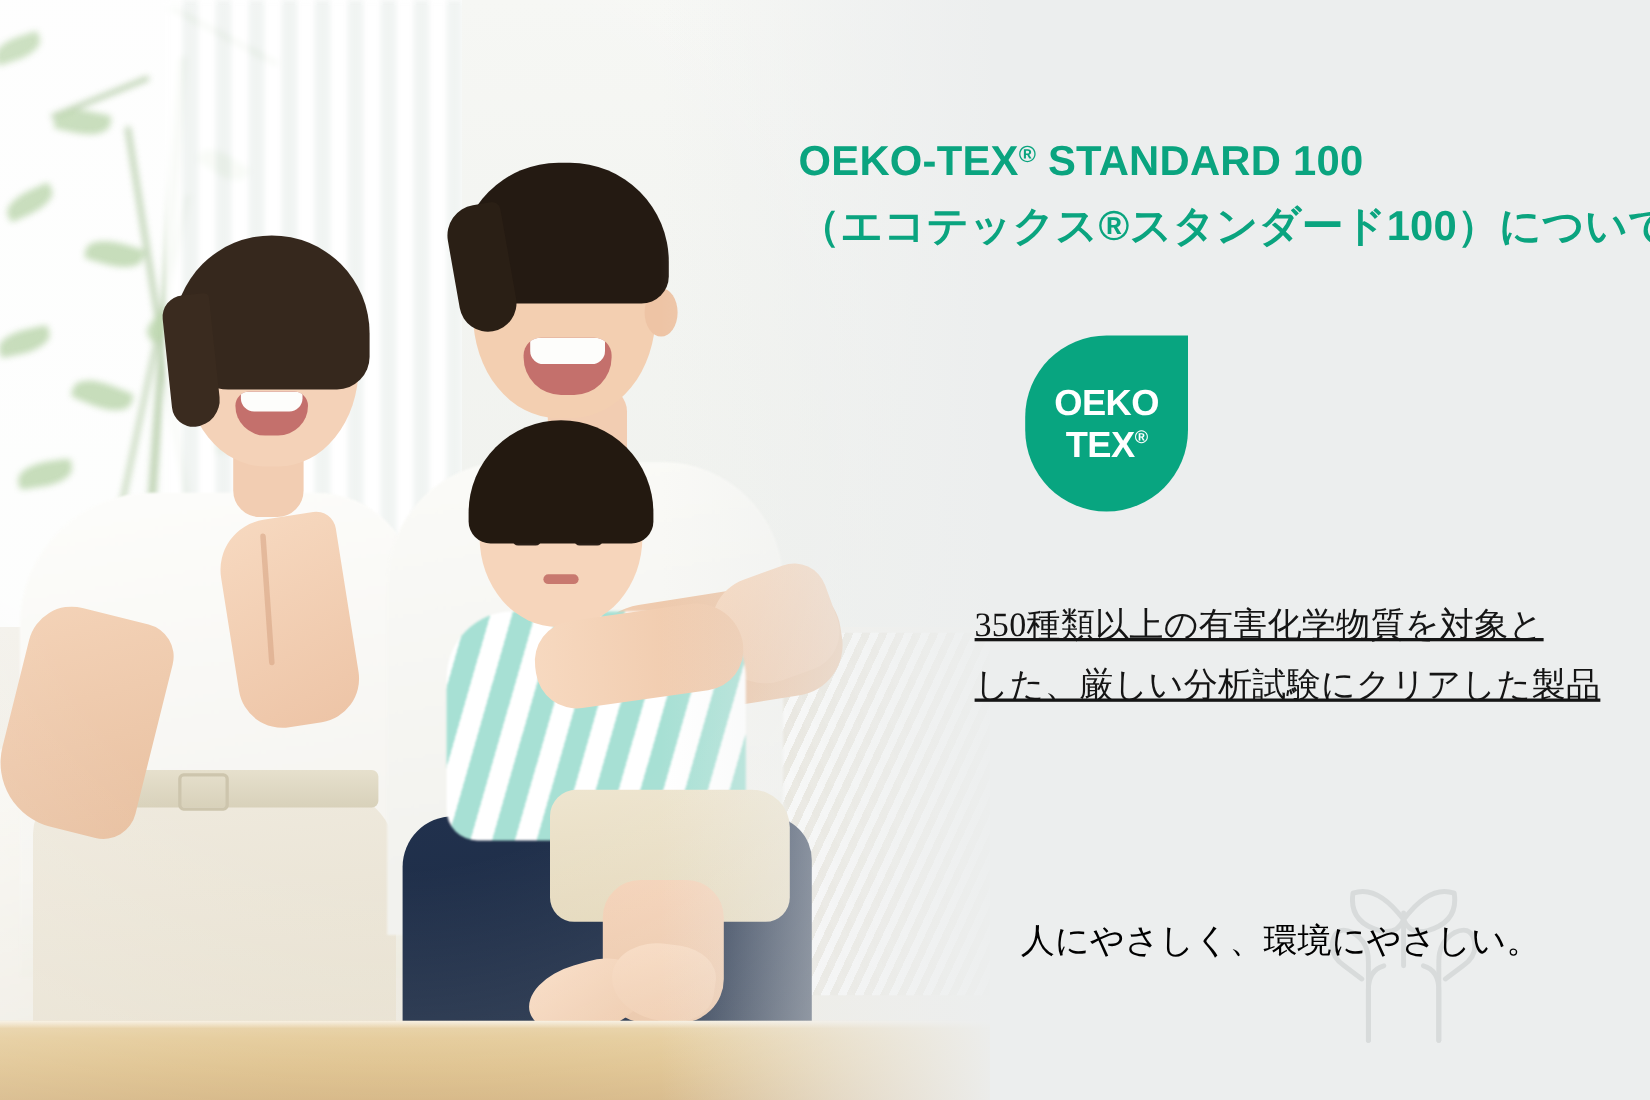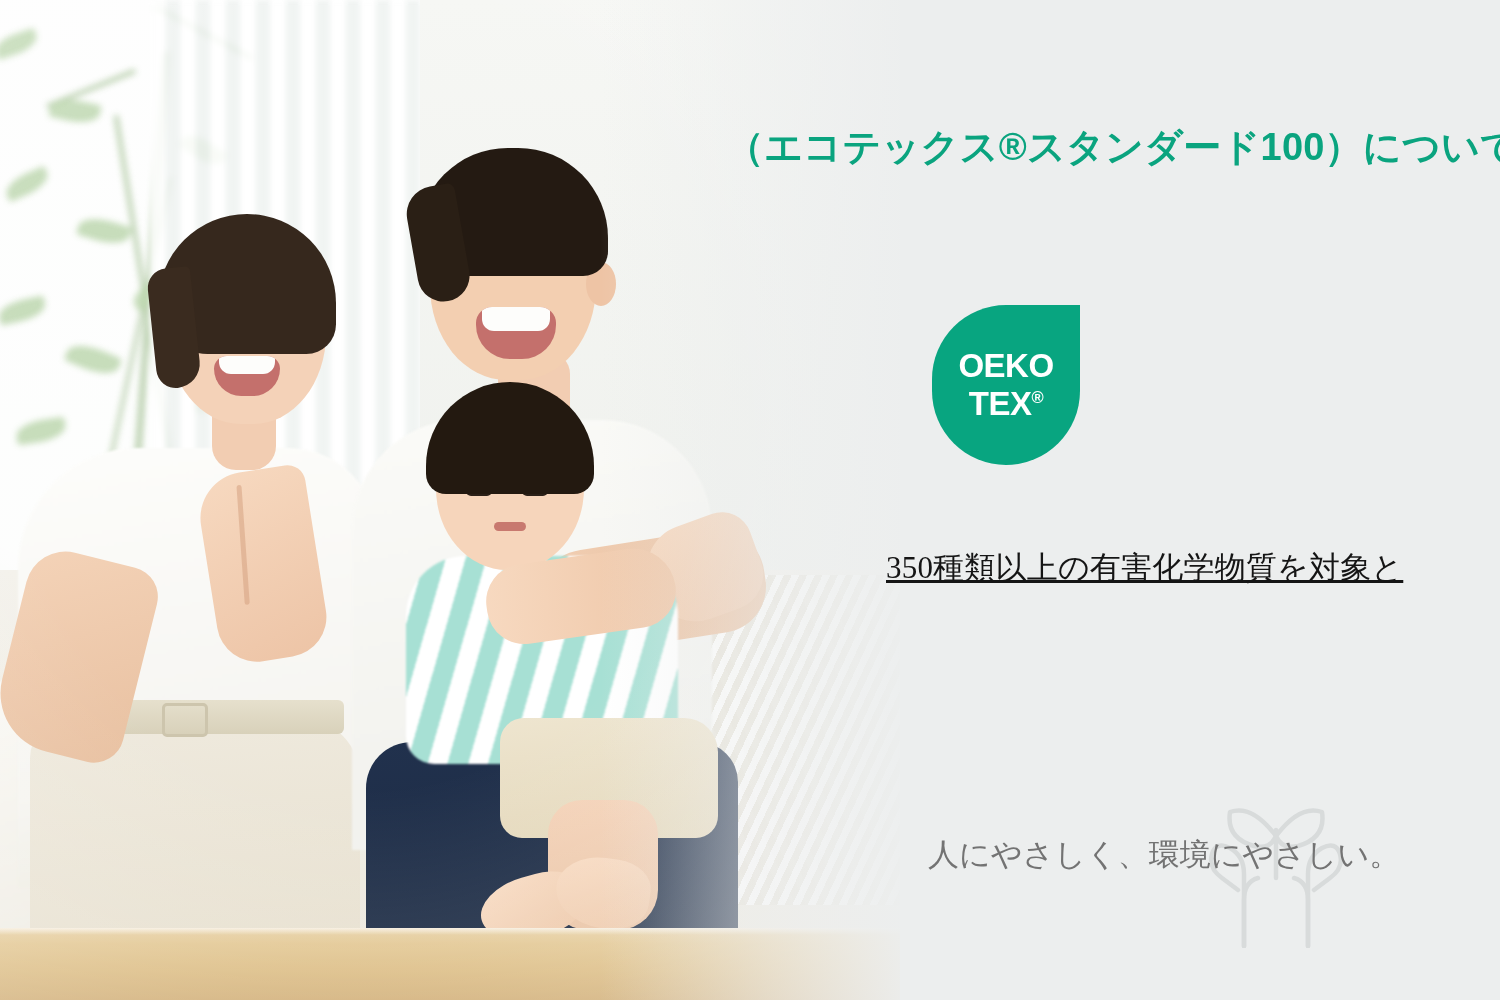--- a/index.html
+++ b/index.html
@@ -341,21 +341,21 @@
     position: absolute; left: 186px; top: 790px; width: 520px; height: 150px;
   }
   #watermark {
     position: absolute; left: 300px; top: -12px;
     width: 180px; height: 170px;
     opacity: .24;
     pointer-events: none;
   }
   #closing {
     position: absolute; left: 42px; top: 42px;
-    color: #737373;
+    color: #000000;
     font-family: "Liberation Serif", "DejaVu Serif", serif;
     font-size: 31px;
     line-height: 1.5;
     white-space: nowrap;
   }
 </style>
 </head>
 <body>
 
 <div id="banner">
@@ -441,35 +441,37 @@
 
     <div class="table"></div>
     <div class="soft-vignette"></div>
   </div>
 
   <div id="photo-fade"></div>
 
   <div id="content">
 
     <h1 id="heading">
+      <span class="ln"><span>OEKO-TEX</span><sup>®</sup><span> STANDARD 100</span></span>
       <span class="ln">（エコテックス®スタンダード100）について</span>
     </h1>
 
     <div id="cert">
 
       <div id="droplet">
         <span class="dl">OEKO</span>
         <span class="dl second"><span>TEX</span><sup>®</sup></span>
       </div>
 
 
     </div>
 
     <div id="body-copy">
       <span class="bline">350種類以上の有害化学物質を対象と</span>
+      <span class="bline">した、厳しい分析試験にクリアした製品</span>
     </div>
 
     <div id="closing-wrap">
 
       <svg id="watermark" viewBox="0 0 180 170">
         <g fill="none" stroke="#9aa0a2" stroke-width="4.5" stroke-linecap="round" stroke-linejoin="round">
           <path d="M58 168 L58 96 Q58 78 44 70 Q30 63 26 76 Q22 90 36 100 L52 112"></path>
           <path d="M122 168 L122 96 Q122 78 136 70 Q150 63 154 76 Q158 90 144 100 L128 112"></path>
           <path d="M58 168 L58 122 Q58 104 72 100"></path>
           <path d="M122 168 L122 122 Q122 104 108 100"></path>

